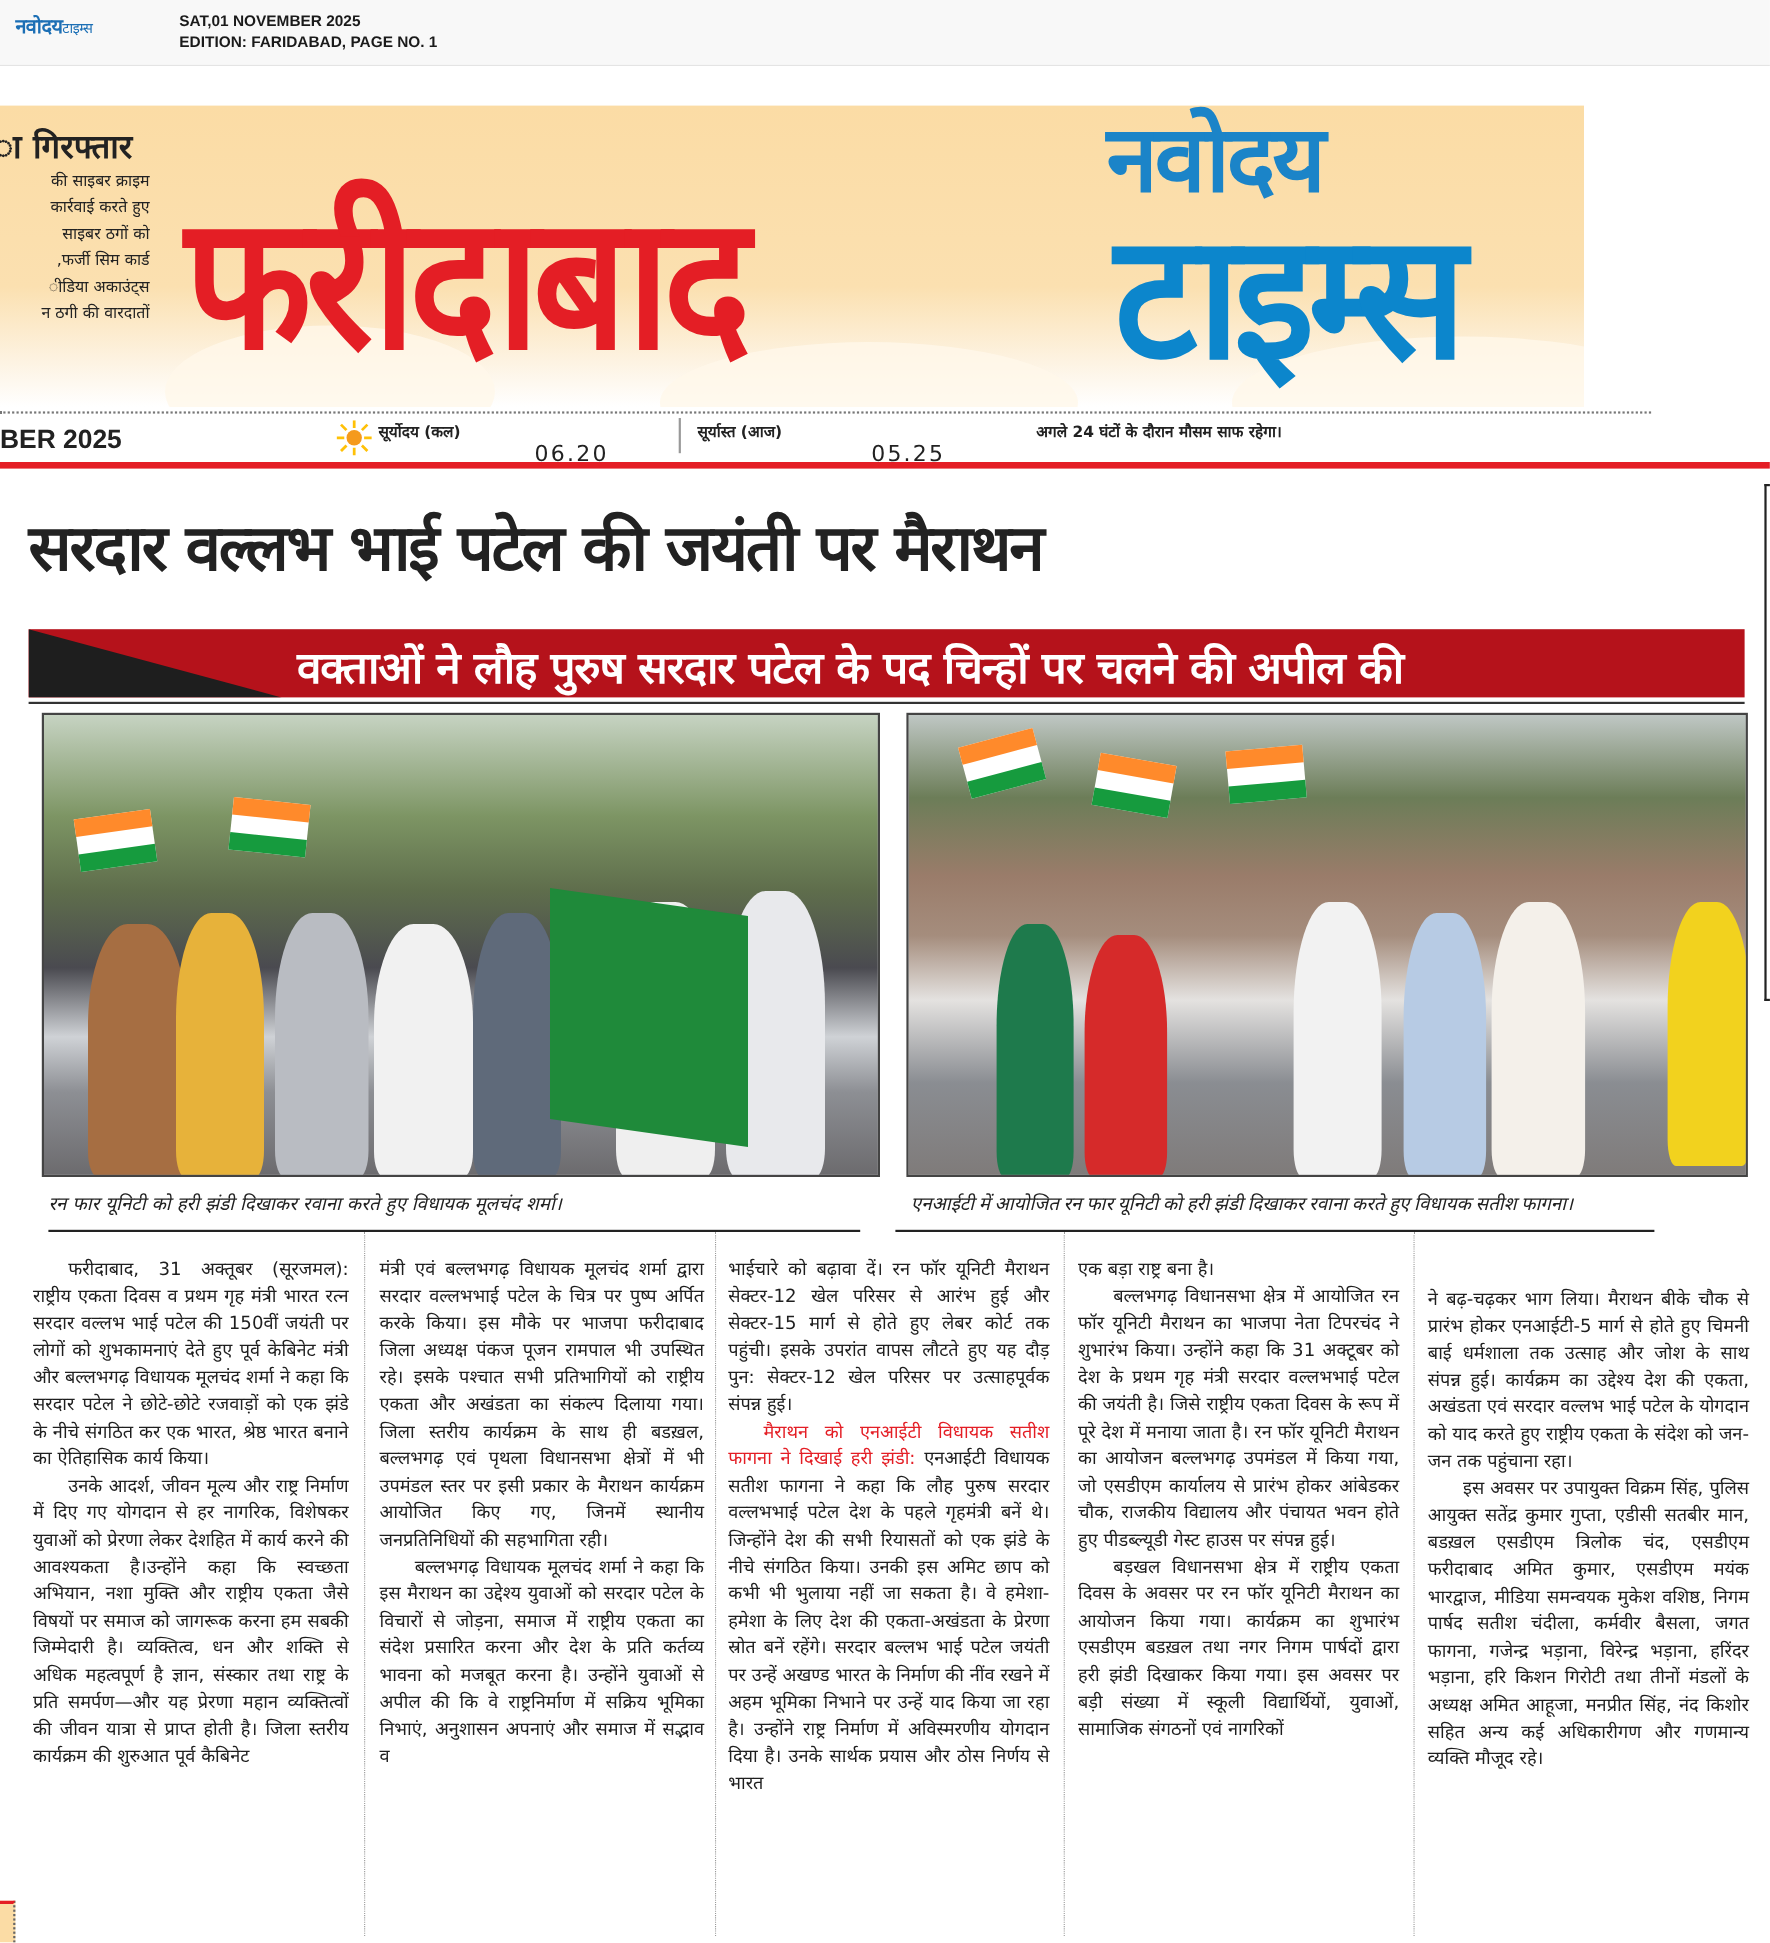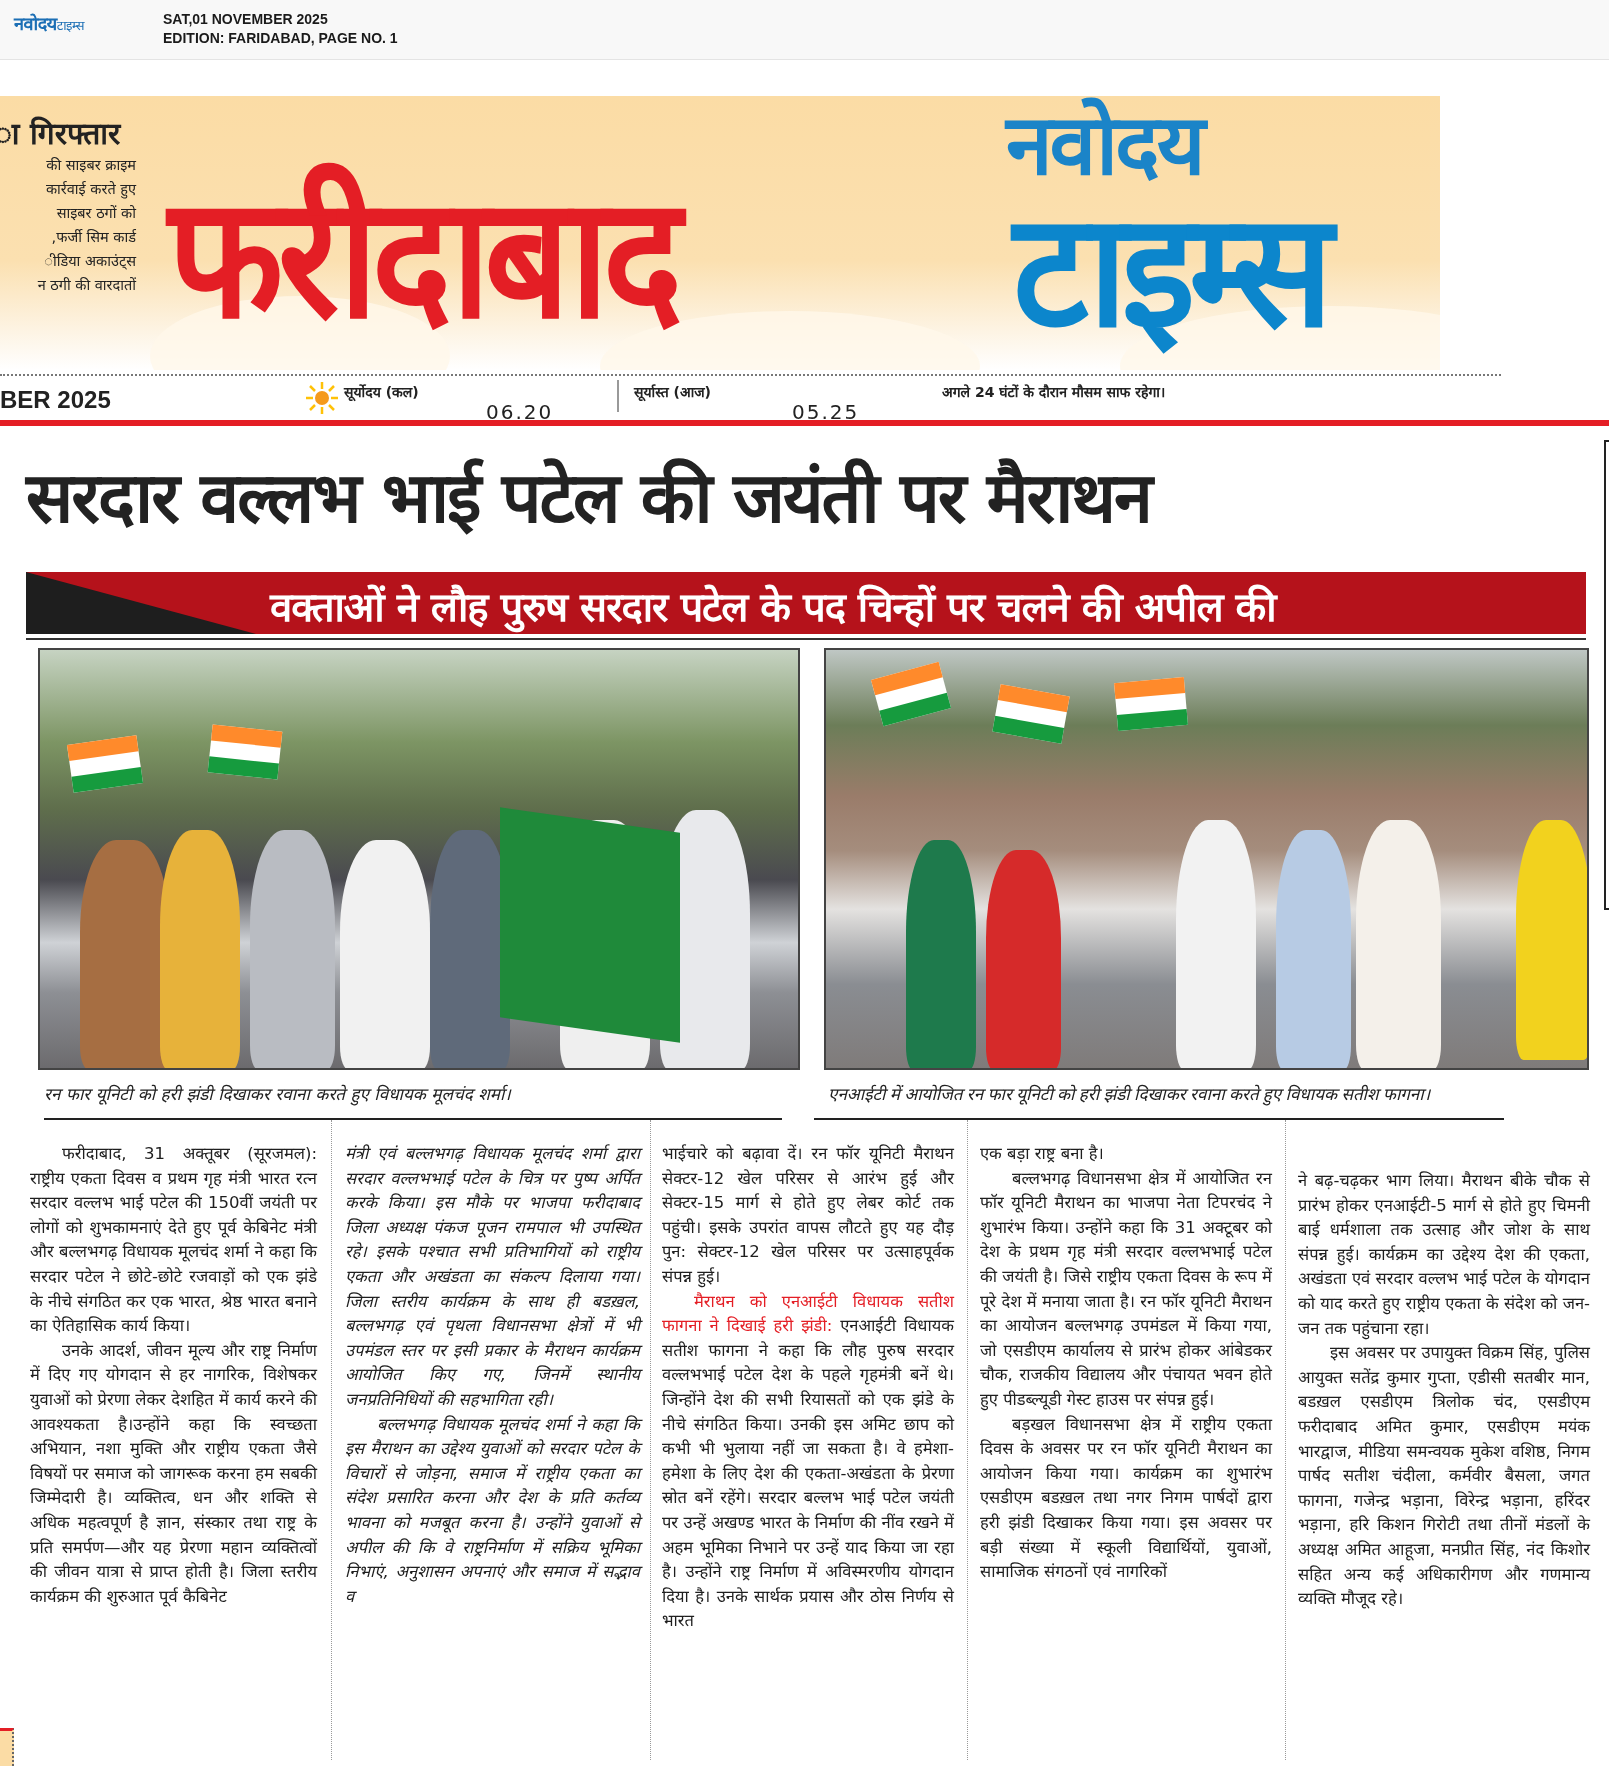--- a/index.html
+++ b/index.html
@@ -26,21 +26,21 @@
   
   .weather { position: absolute; left: 0; top: 374px; width: 1501px; height: 48px; border-top: 2px dotted #777; }
   .weather .date { position: absolute; left: 0; top: 10px; font-family: "Liberation Sans", sans-serif; font-weight: bold; font-size: 24px; color: #222; }
   .weather .sun { position: absolute; left: 306px; top: 6px; width: 32px; height: 32px; }
   .weather .lbl { position: absolute; top: 6px; font-family: "DejaVu Sans", sans-serif; font-weight: bold; font-size: 14px; color: #222; white-space: nowrap; }
   .weather .num { position: absolute; top: 24px; font-family: "DejaVu Sans", sans-serif; font-size: 20px; color: #222; letter-spacing: 2px; }
   .weather .sep { position: absolute; left: 617px; top: 4px; width: 2px; height: 32px; background: #999; }
   .redline { position: absolute; left: 0; top: 420px; width: 1609px; height: 6px; background: #e41e25; }
 
   
-  .headline { position: absolute; left: 26px; top: 448px; width: 1570px; font-family: "DejaVu Sans", sans-serif; font-weight: bold; font-size: 70px; line-height: 100px; color: #222; white-space: nowrap; letter-spacing: -2px; }
+  .headline { position: absolute; left: 26px; top: 448px; width: 1570px; font-family: "DejaVu Sans", sans-serif; font-weight: bold; font-size: 58px; line-height: 100px; color: #222; white-space: nowrap; letter-spacing: -2px; }
   .subhead-bar { position: absolute; left: 26px; top: 572px; width: 1560px; height: 62px; background: #b5121b; overflow: hidden; }
   .subhead-bar .black-tri { position: absolute; left: 0; top: 0; width: 0; height: 0; border-top: 62px solid transparent; border-left: 230px solid #1e1e1e; }
   .subhead-text { position: absolute; left: 244px; top: 6px; font-family: "DejaVu Sans", sans-serif; font-weight: bold; font-size: 40px; color: #fff; white-space: nowrap; letter-spacing: -1px; }
   .subhead-underline { position: absolute; left: 26px; top: 638px; width: 1560px; height: 2px; background: #333; }
 
   
   .side-box { position: absolute; left: 1604px; top: 440px; width: 10px; height: 470px; border: 2px solid #222; border-right: none; }
 
   
   .photo { position: absolute; border: 2px solid #444; overflow: hidden; }
@@ -57,21 +57,21 @@
 
   .caption { position: absolute; font-family: "DejaVu Serif", serif; font-style: italic; font-size: 17px; color: #222; white-space: nowrap; }
   .caption-rule { position: absolute; height: 2px; background: #222; }
 
   
   .col { position: absolute; top: 1142px; font-family: "DejaVu Sans", sans-serif; font-size: 16.5px; line-height: 24.6px; color: #1e1e1e; text-align: justify; }
   .col p { text-indent: 0; margin: 0; }
   .col p.ind { text-indent: 32px; }
   .col .red { color: #e41e25; }
   .col1 { left: 30px; width: 287px; }
-  .col2 { left: 345px; width: 295px; font-style: italic; }
+  .col2 { left: 345px; width: 295px; }
   .col3 { left: 662px; width: 292px; }
   .col4 { left: 980px; width: 292px; }
   .col5 { left: 1298px; width: 292px; margin-top: 27px; }
   .col-sep { position: absolute; top: 1120px; width: 1px; height: 640px; border-left: 1px dotted #999; }
   .left-box { position: absolute; left: 0; top: 1728px; width: 14px; height: 38px; background: #fbdca5; border-top: 3px solid #e41e25; border-right: 2px dotted #666; }
 </style>
 </head>
 <body>
 
 <div class="topbar">

